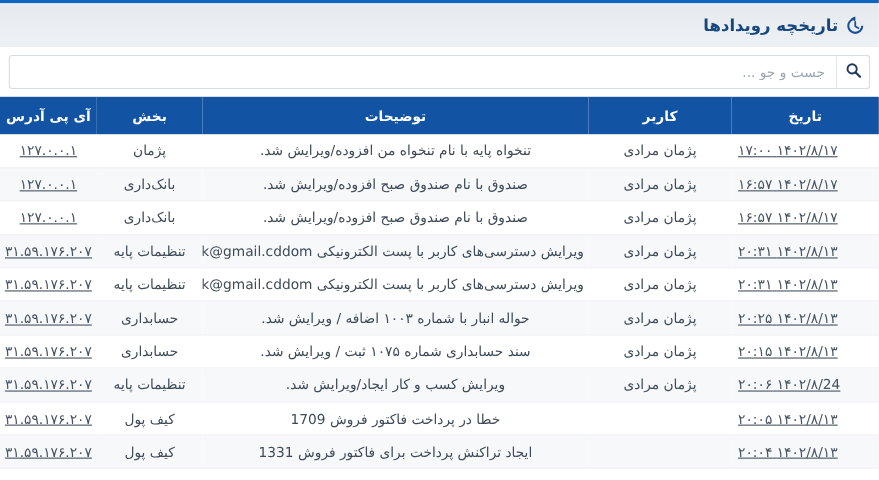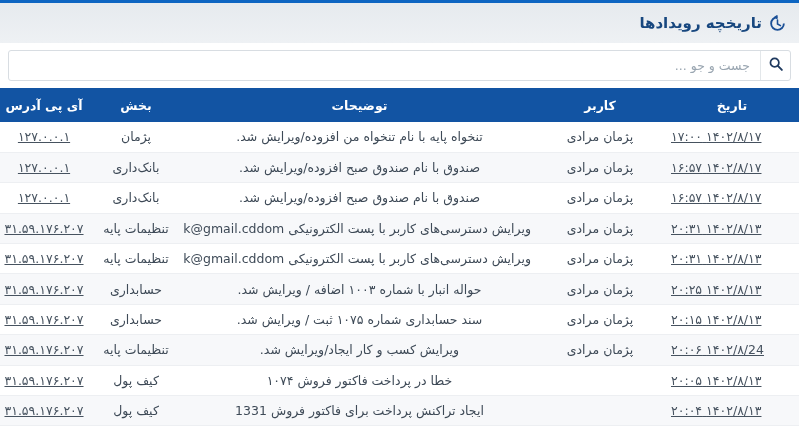--- a/index.html
+++ b/index.html
@@ -157,21 +157,21 @@
       <tr class="alt">
         <td class="col-date">۱۴۰۲/۸/24 ۲۰:۰۶</td>
         <td class="col-user">پژمان مرادی</td>
         <td class="col-description">ویرایش کسب و کار ایجاد/ویرایش شد.</td>
         <td class="col-section">تنظیمات پایه</td>
         <td class="col-ip">۳۱.۵۹.۱۷۶.۲۰۷</td>
       </tr>
       <tr>
         <td class="col-date">۱۴۰۲/۸/۱۳ ۲۰:۰۵</td>
         <td class="col-user"></td>
-        <td class="col-description">خطا در پرداخت فاکتور فروش ۱۰۷۴</td>
+        <td class="col-description">خطا در پرداخت فاکتور فروش 1709</td>
         <td class="col-section">کیف پول</td>
         <td class="col-ip">۳۱.۵۹.۱۷۶.۲۰۷</td>
       </tr>
       <tr class="alt">
         <td class="col-date">۱۴۰۲/۸/۱۳ ۲۰:۰۴</td>
         <td class="col-user"></td>
         <td class="col-description">ایجاد تراکنش پرداخت برای فاکتور فروش 1331</td>
         <td class="col-section">کیف پول</td>
         <td class="col-ip">۳۱.۵۹.۱۷۶.۲۰۷</td>
       </tr>

